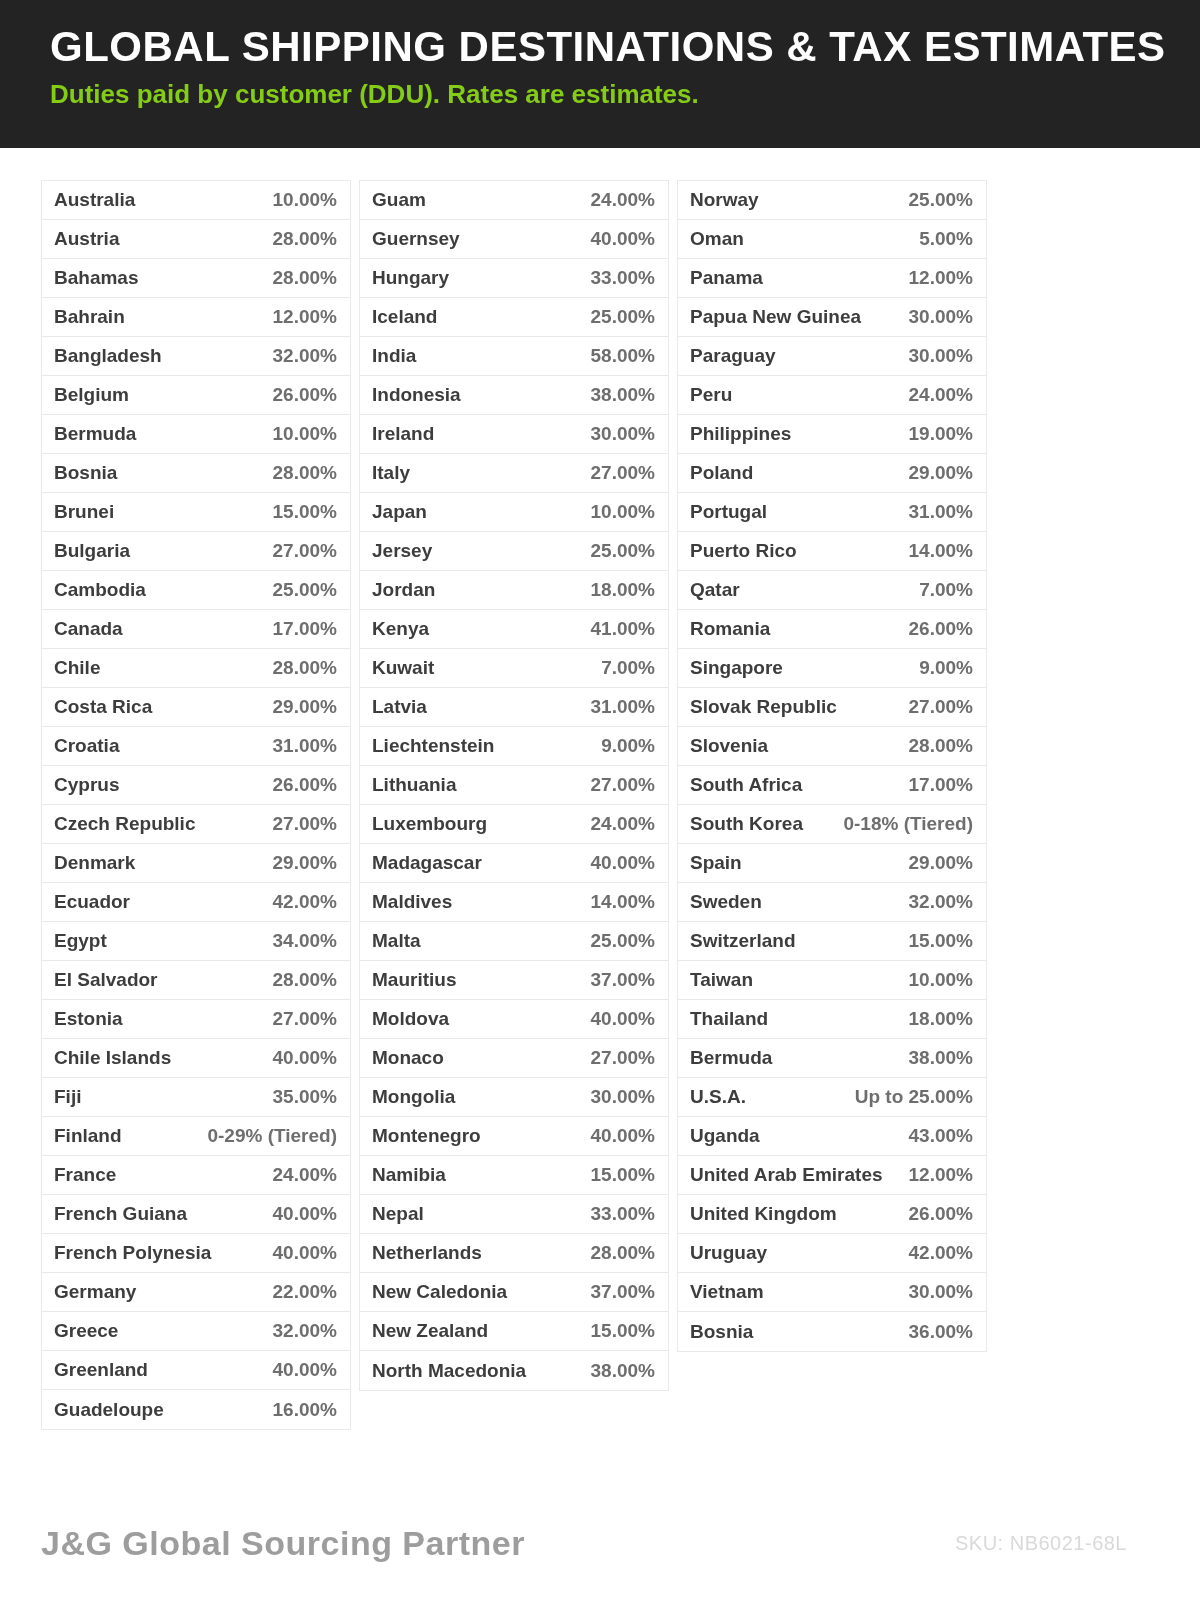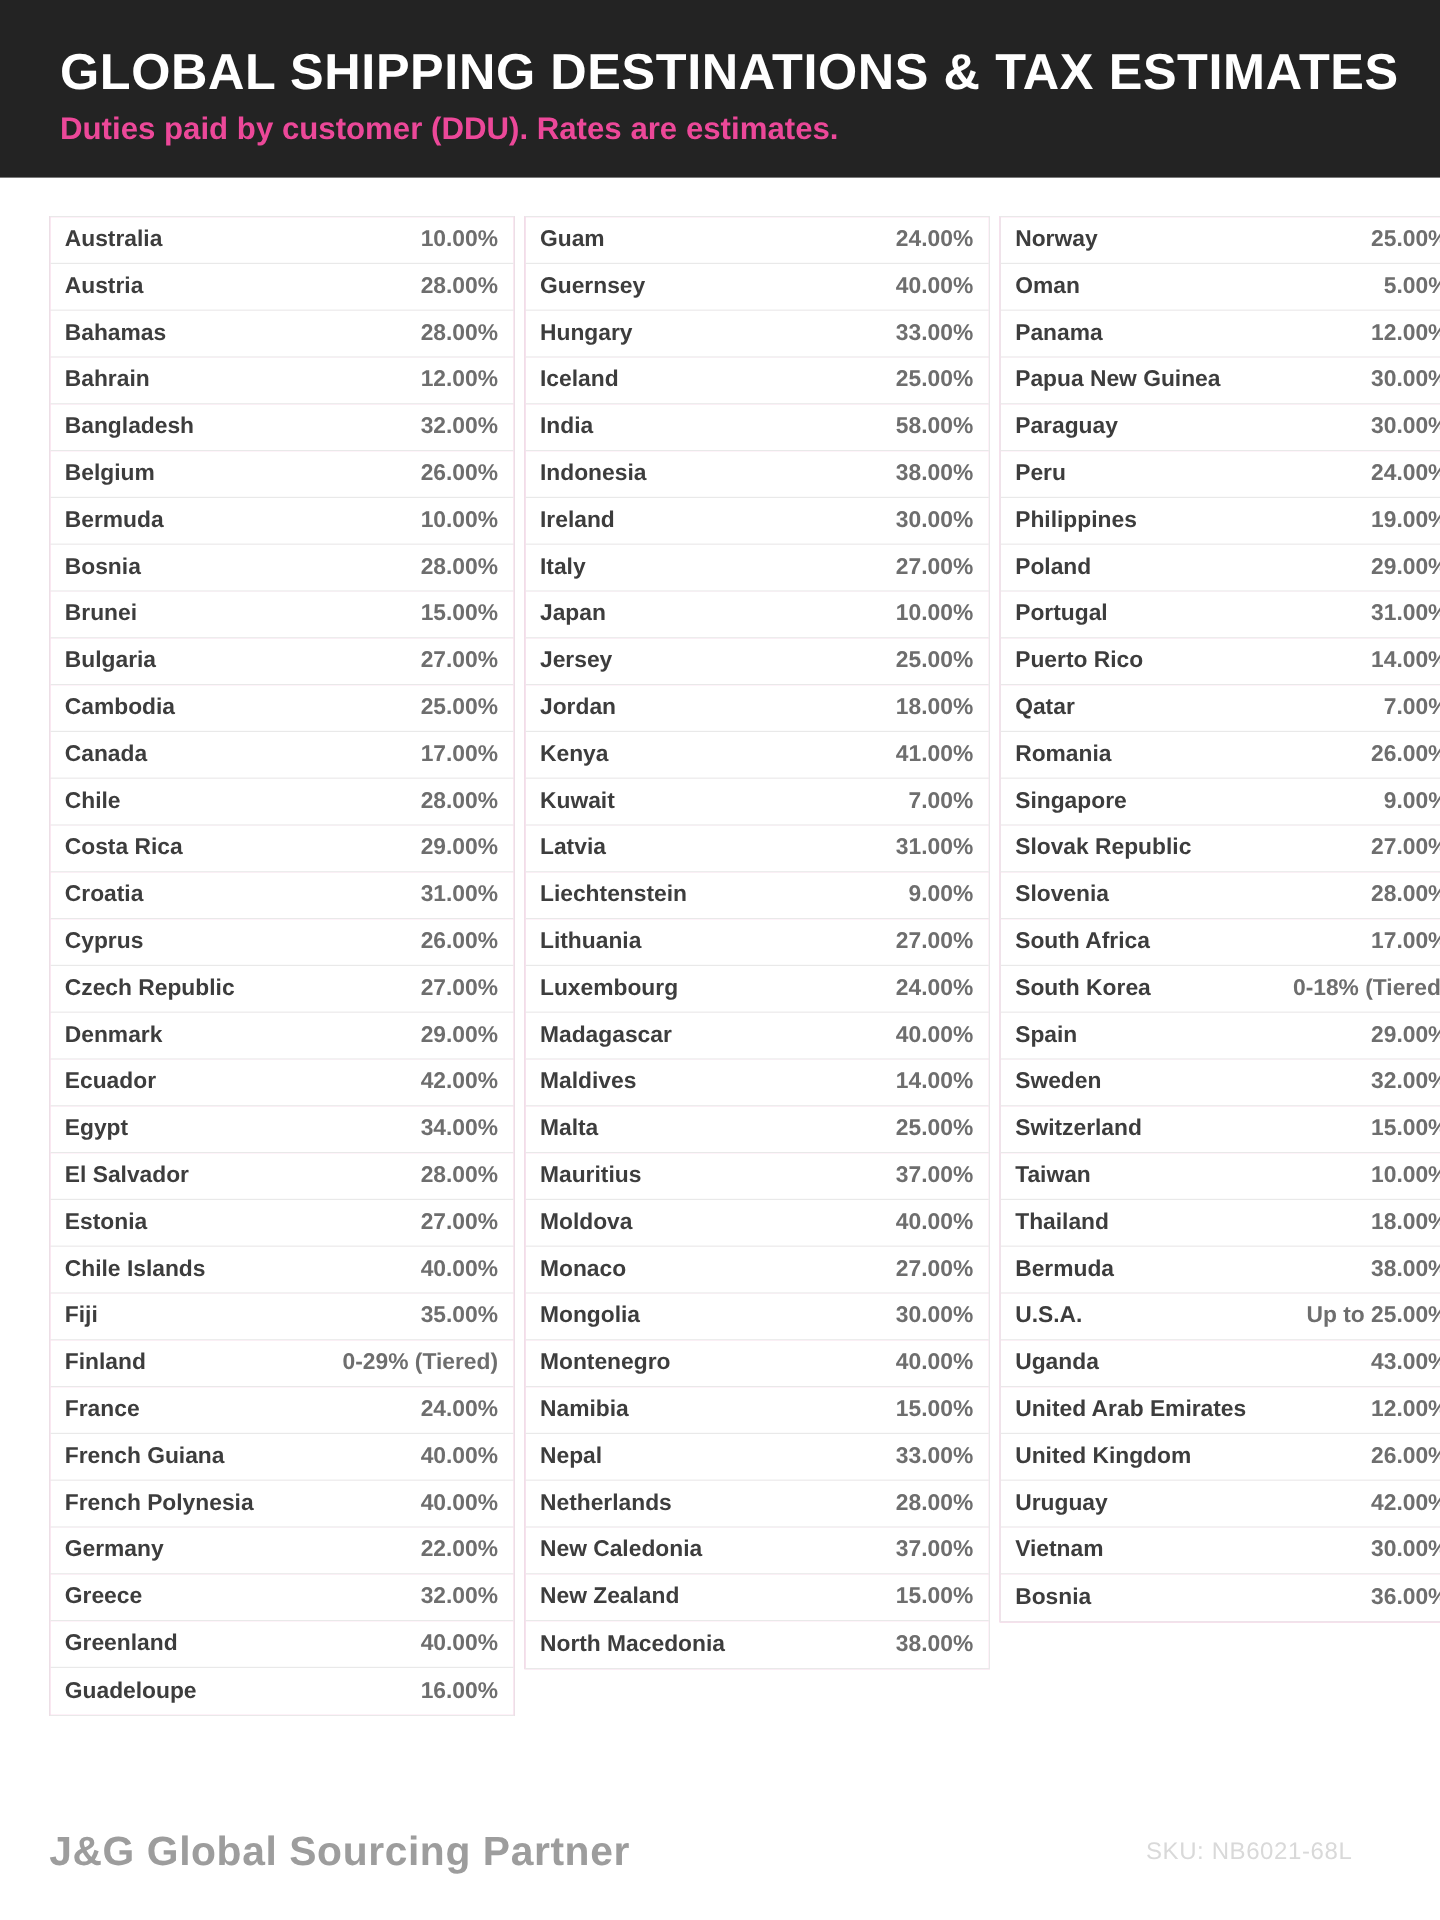--- a/index.html
+++ b/index.html
@@ -14,49 +14,49 @@
     position: relative;
     overflow: hidden;
   }
   .header {
     position: absolute;
     top: 0; left: 0;
     width: 1200px;
     height: 148px;
     background: #232323;
     box-sizing: border-box;
-    padding: 37px 50px 0 50px;
+    padding: 24px 50px 0 50px;
   }
   .title {
     color: #ffffff;
     font-size: 42px;
     font-weight: 700;
     letter-spacing: 0.5px;
     line-height: 1.1;
     white-space: nowrap;
   }
   .subtitle {
-    color: #ec4899;
+    color: #84cc16;
     font-size: 26px;
     font-weight: 700;
     margin-top: 9px;
     white-space: nowrap;
   }
   .tables {
     position: absolute;
     top: 180px;
     left: 41px;
     display: flex;
     gap: 8px;
   }
   .col {
-    width: 388px;
+    width: 310px;
     box-sizing: border-box;
     border: 1px solid #e9e9e9;
-    background: #f9a8d4;
+    background: #bef264;
     align-self: flex-start;
   }
   .row {
     height: 39px;
     box-sizing: border-box;
     border-bottom: 1px solid #e9e9e9;
     display: flex;
     justify-content: space-between;
     align-items: center;
     padding: 0 13px 0 12px;

